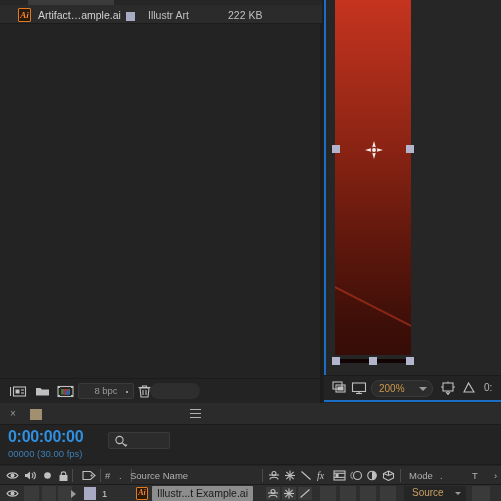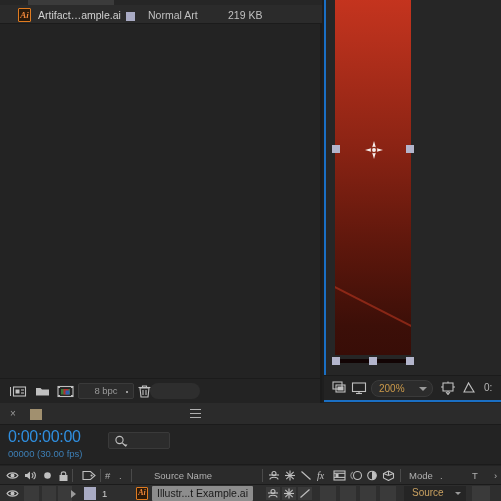--- a/index.html
+++ b/index.html
@@ -308,21 +308,21 @@
     width: 501px; height: 40px;
     background: #232323;
     border-bottom: 1px solid #1b1b1b;
     box-sizing: border-box;
   }
   .tl-timecode {
     position: absolute;
     left: 8px; top: 3px;
     font-family: "Liberation Sans", sans-serif;
     font-size: 16px;
-    font-weight: normal;
+    font-weight: bold;
     color: #2f8fe0;
     letter-spacing: -0.3px;
   }
   .tl-framecount {
     position: absolute;
     left: 8px; top: 23px;
     font-size: 9.5px;
     color: #3d7fb5;
     white-space: nowrap;
   }
@@ -460,22 +460,22 @@
       <div class="panel-tabstrip">
         <div class="tabnub"></div>
       </div>
 
       <div class="project-header">
         <div class="ai-file-icon">
           <span class="glyph">Ai</span>
         </div>
         <div class="proj-name">Artifact…ample.ai</div>
         <div class="proj-swatch"></div>
-        <div class="proj-kind">Normal Art</div>
-        <div class="proj-size">219 KB</div>
+        <div class="proj-kind">Illustr Art</div>
+        <div class="proj-size">222 KB</div>
       </div>
 
       <div class="project-body"></div>
 
       <div class="project-footer">
         <div class="pf-icon" style="left:10px">
           <svg width="17" height="15" viewBox="0 0 17 15">
             <rect x="3.5" y="3" width="12" height="9" class="icon-stroke"></rect>
             <rect x="5.5" y="5.5" width="4" height="4" class="icon-fill"></rect>
             <line x1="11" y1="6" x2="14" y2="6" class="icon-stroke"></line>
@@ -631,21 +631,21 @@
       <span class="ch-icon" style="left:82px">
         <svg width="14" height="11" viewBox="0 0 14 11">
           <path d="M1 1.5 L8.5 1.5 L13 5.5 L8.5 9.5 L1 9.5 Z" class="icon-stroke"></path>
           <circle cx="9.6" cy="5.5" r="1.1" class="icon-fill"></circle>
         </svg>
       </span>
       <span class="ch-sep" style="left:100px"></span>
       <span class="ch-label" style="left:105px">#</span>
       <span class="ch-label" style="left:119px">.</span>
       <span class="ch-sep" style="left:131px"></span>
-      <span class="ch-label" style="left:154px">Source Name</span>
+      <span class="ch-label" style="left:130px">Source Name</span>
       <span class="ch-sep" style="left:262px"></span>
 
       <span class="ch-icon" style="left:268px">
         <svg width="12" height="11" viewBox="0 0 12 11">
           <circle cx="6" cy="3.5" r="2" class="icon-stroke"></circle>
           <path d="M2 9.5 C2 6.5, 10 6.5, 10 9.5" class="icon-stroke"></path>
           <line x1="1" y1="5" x2="11" y2="5" class="icon-stroke"></line>
         </svg>
       </span>
       <span class="ch-icon" style="left:284px">

